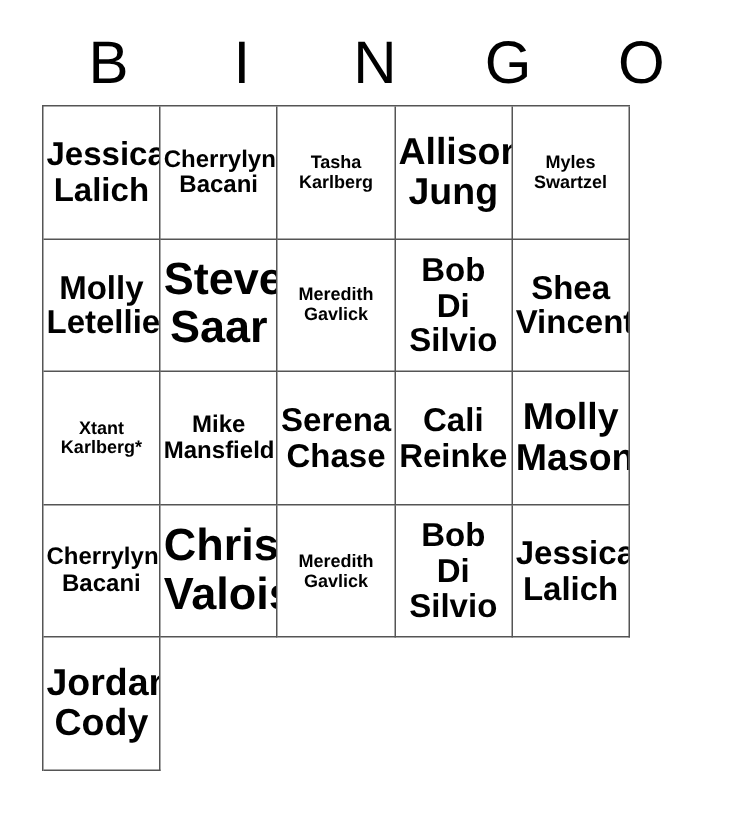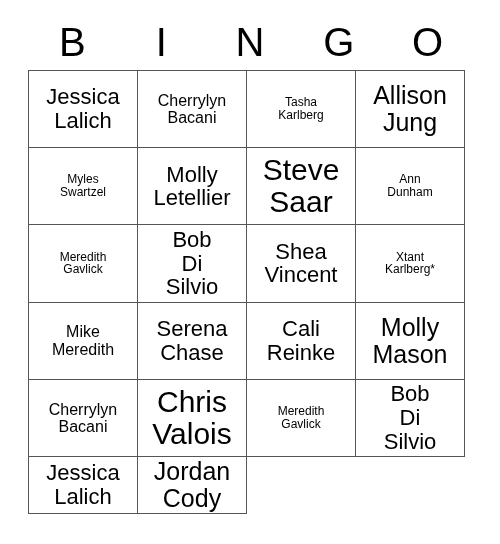--- a/index.html
+++ b/index.html
@@ -40,28 +40,29 @@
     font-weight: 400;
     letter-spacing: 0px;
     color: #000000;
     user-select: none;
   }
   
   #grid {
     position: absolute;
     left: 28px;
     top: 70px;
-    width: 437px;
+    width: 392px;
     height: 444px;
     box-sizing: border-box;
     border-top: 1px solid #555555;
     border-left: 1px solid #555555;
     display: grid;
-    grid-template-columns: repeat(4, 1fr);
+    grid-template-columns: repeat(5, 1fr);
     grid-template-rows: repeat(5, 1fr);
+    font-weight: bold;
   }
   .cell {
     box-sizing: border-box;
     border-right: 1px solid #555555;
     border-bottom: 1px solid #555555;
     display: flex;
     align-items: center;
     justify-content: center;
     text-align: center;
     padding: 1px 2px;
@@ -117,43 +118,39 @@
       </div>
       <div class="cell sz-md">
         <span class="cell-text">Molly
 Letellier</span>
       </div>
       <div class="cell sz-xl">
         <span class="cell-text">Steve
 Saar</span>
       </div>
       <div class="cell sz-sm">
-        <span class="cell-text">Ann
-Dunham</span>
-      </div>
-      <div class="cell sz-sm">
         <span class="cell-text">Meredith
 Gavlick</span>
       </div>
       <div class="cell sz-md">
         <span class="cell-text">Bob
 Di
 Silvio</span>
       </div>
       <div class="cell sz-md">
         <span class="cell-text">Shea
 Vincent</span>
       </div>
       <div class="cell sz-sm">
         <span class="cell-text">Xtant
 Karlberg*</span>
       </div>
       <div class="cell sz-xs">
         <span class="cell-text">Mike
-Meredith</span>
+Mansfield</span>
       </div>
       <div class="cell sz-md">
         <span class="cell-text">Serena
 Chase</span>
       </div>
       <div class="cell sz-md">
         <span class="cell-text">Cali
 Reinke</span>
       </div>
       <div class="cell sz-lg">

